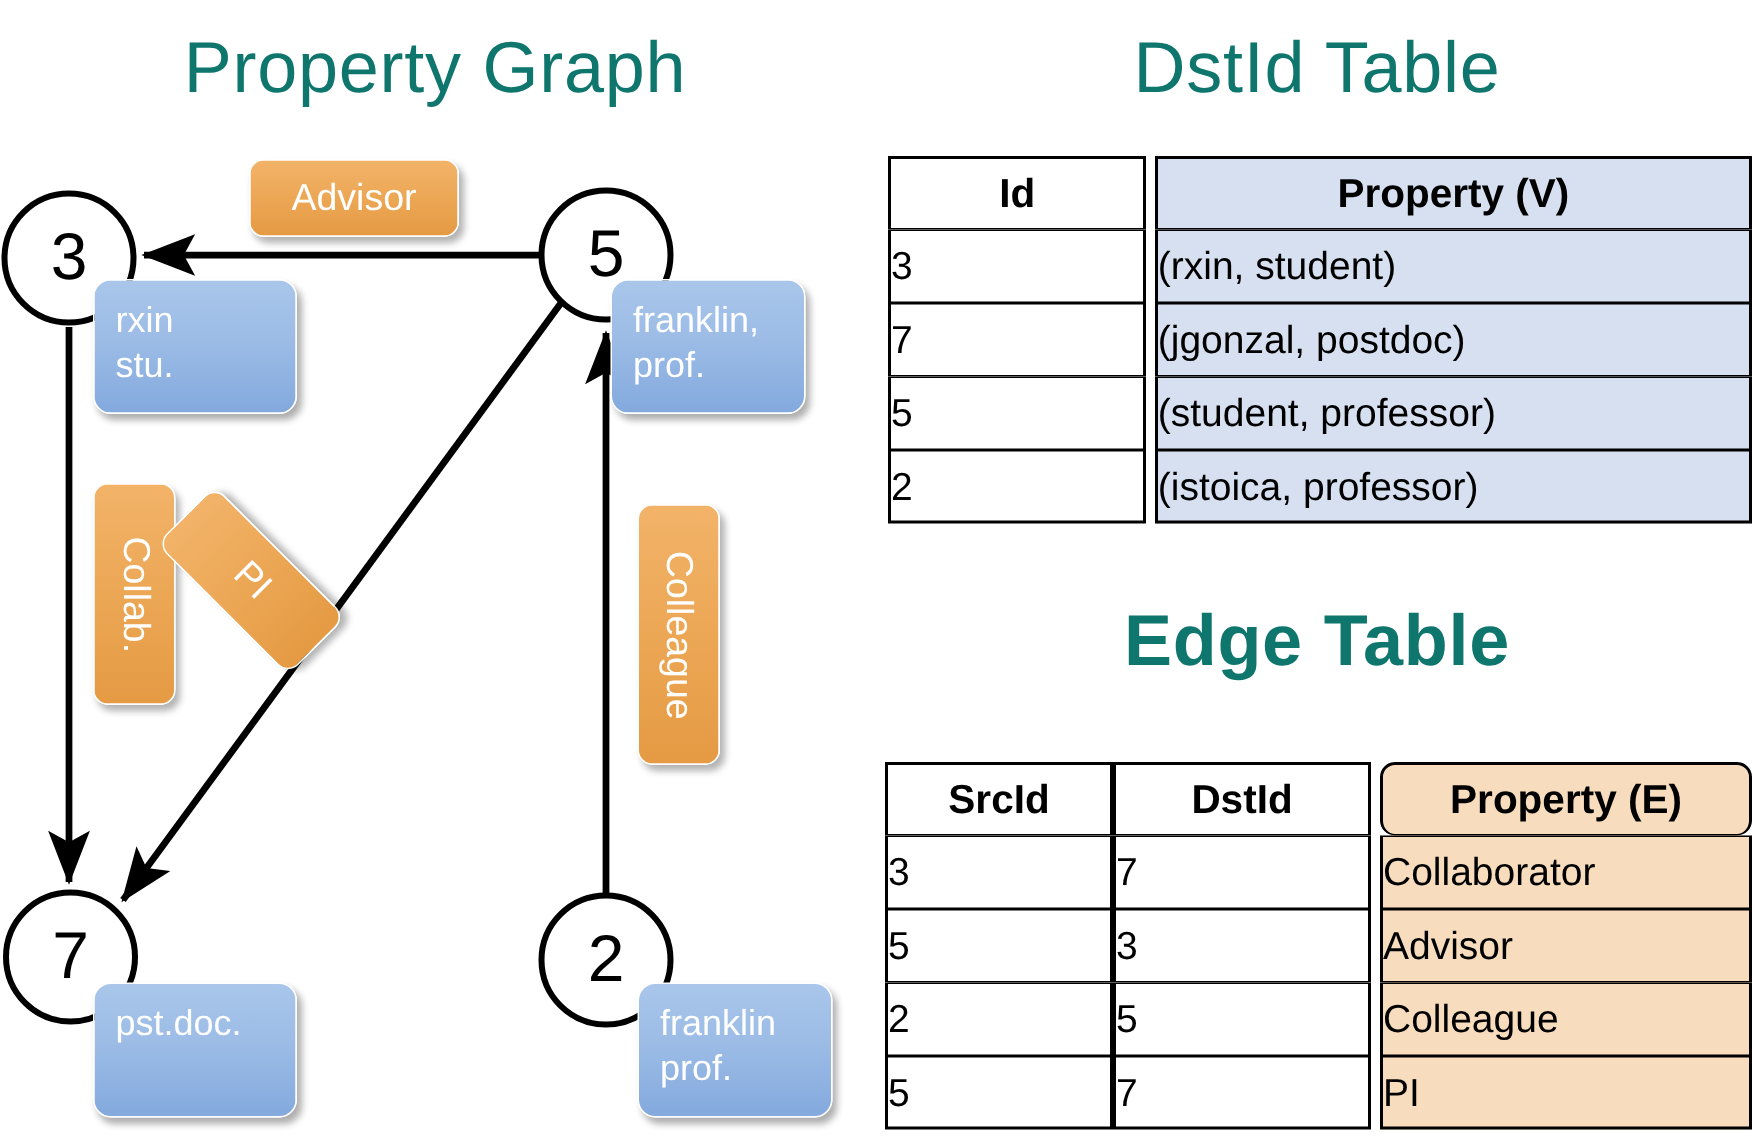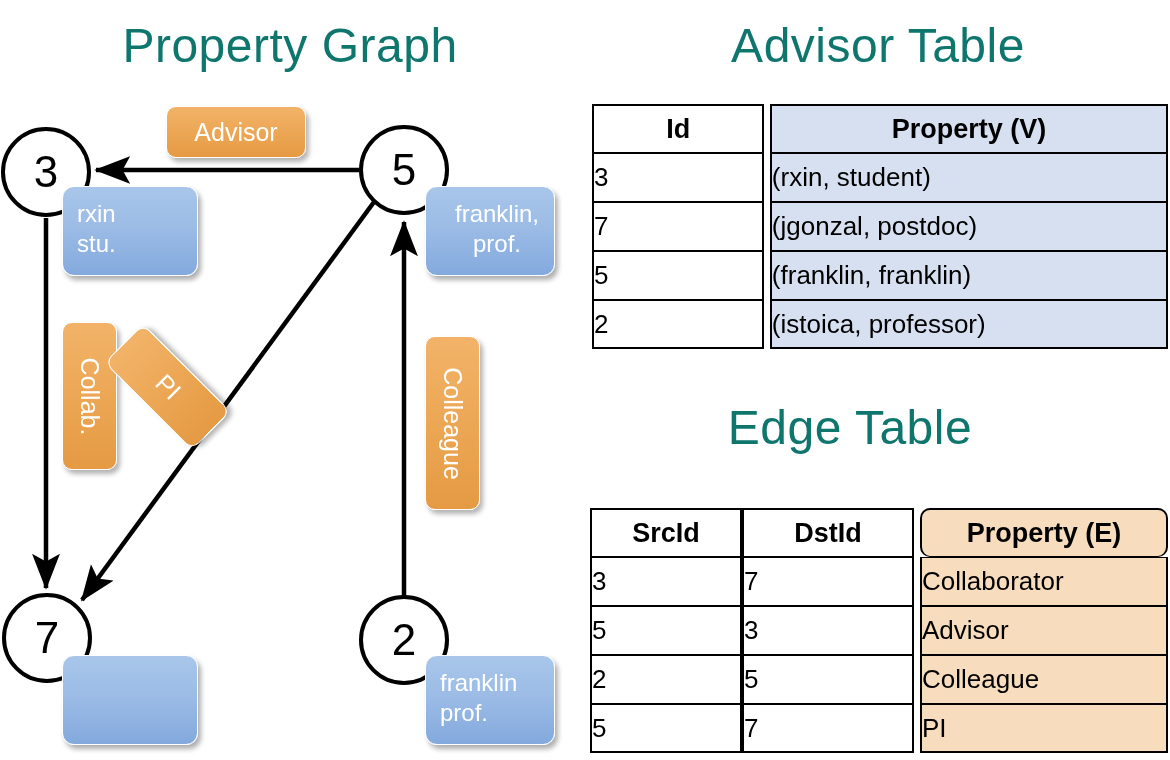--- a/index.html
+++ b/index.html
@@ -171,26 +171,27 @@
   </div>
   <div class="vertex-node" style="left:359px; top:595px;">
     <span>2</span>
   </div>
 
   <div class="prop-box" style="left:62px; top:186px; width:136px; height:90px;">
     <span class="line">rxin</span>
     <span class="line">stu.</span>
   </div>
 
-  <div class="prop-box" style="left:425px; top:186px; width:130px; height:90px;text-align:center;">
+  <div class="prop-box" style="left:407px; top:186px; width:130px; height:90px;">
     <span class="line">franklin,</span>
     <span class="line">prof.</span>
   </div>
 
   <div class="prop-box" style="left:62px; top:655px; width:136px; height:90px;">
+    <span class="line">pst.doc.</span>
   </div>
 
   <div class="prop-box" style="left:425px; top:655px; width:130px; height:90px;">
     <span class="line">franklin</span>
     <span class="line">prof.</span>
   </div>
 
   <div class="edge-label" style="left:166px; top:106px; width:140px; height:52px;">
     <span class="lbl-text">Advisor</span>
   </div>
@@ -202,21 +203,21 @@
   <div class="edge-label rot135" style="left:140px; top:325px; width:55px; height:124px; transform: rotate(-45deg); transform-origin: center center;">
     <span class="lbl-text">PI</span>
   </div>
 
   <div class="edge-label rot90" style="left:425px; top:336px; width:55px; height:174px;">
     <span class="lbl-text">Colleague</span>
   </div>
 
 </div>
 
-<div class="section-title" style="left:588px; top:18px; width:580px;">Advisor Table</div>
+<div class="section-title" style="left:588px; top:18px; width:580px;">DstId Table</div>
 
 <table class="data-table" style="left:592px; top:104px; width:576px;">
   <tbody>
     <tr>
       <th style="width:188px;">Id</th>
       <td class="gapcol"></td>
       <th class="fill-blue" style="width:428px;">Property (V)</th>
     </tr>
     <tr>
       <td>3</td>
@@ -224,31 +225,31 @@
       <td class="fill-blue">(rxin, student)</td>
     </tr>
     <tr>
       <td>7</td>
       <td class="gapcol"></td>
       <td class="fill-blue">(jgonzal, postdoc)</td>
     </tr>
     <tr>
       <td>5</td>
       <td class="gapcol"></td>
-      <td class="fill-blue">(franklin, franklin)</td>
+      <td class="fill-blue">(student, professor)</td>
     </tr>
     <tr>
       <td>2</td>
       <td class="gapcol"></td>
       <td class="fill-blue">(istoica, professor)</td>
     </tr>
   </tbody>
 </table>
 
-<div class="section-title" style="left:560px; top:400px; width:580px;">Edge Table</div>
+<div class="section-title" style="left:588px; top:400px; width:580px;font-weight:bold;">Edge Table</div>
 
 <table class="data-table" style="left:590px; top:489px; width:578px;margin-top:19px;">
   <tbody>
     <tr>
       <th style="width:152px;">SrcId</th>
       <th style="width:172px;">DstId</th>
       <td class="gapcol"></td>
       <th class="fill-peach" style="width:248px;border-radius:10px;">Property (E)</th>
     </tr>
     <tr>

